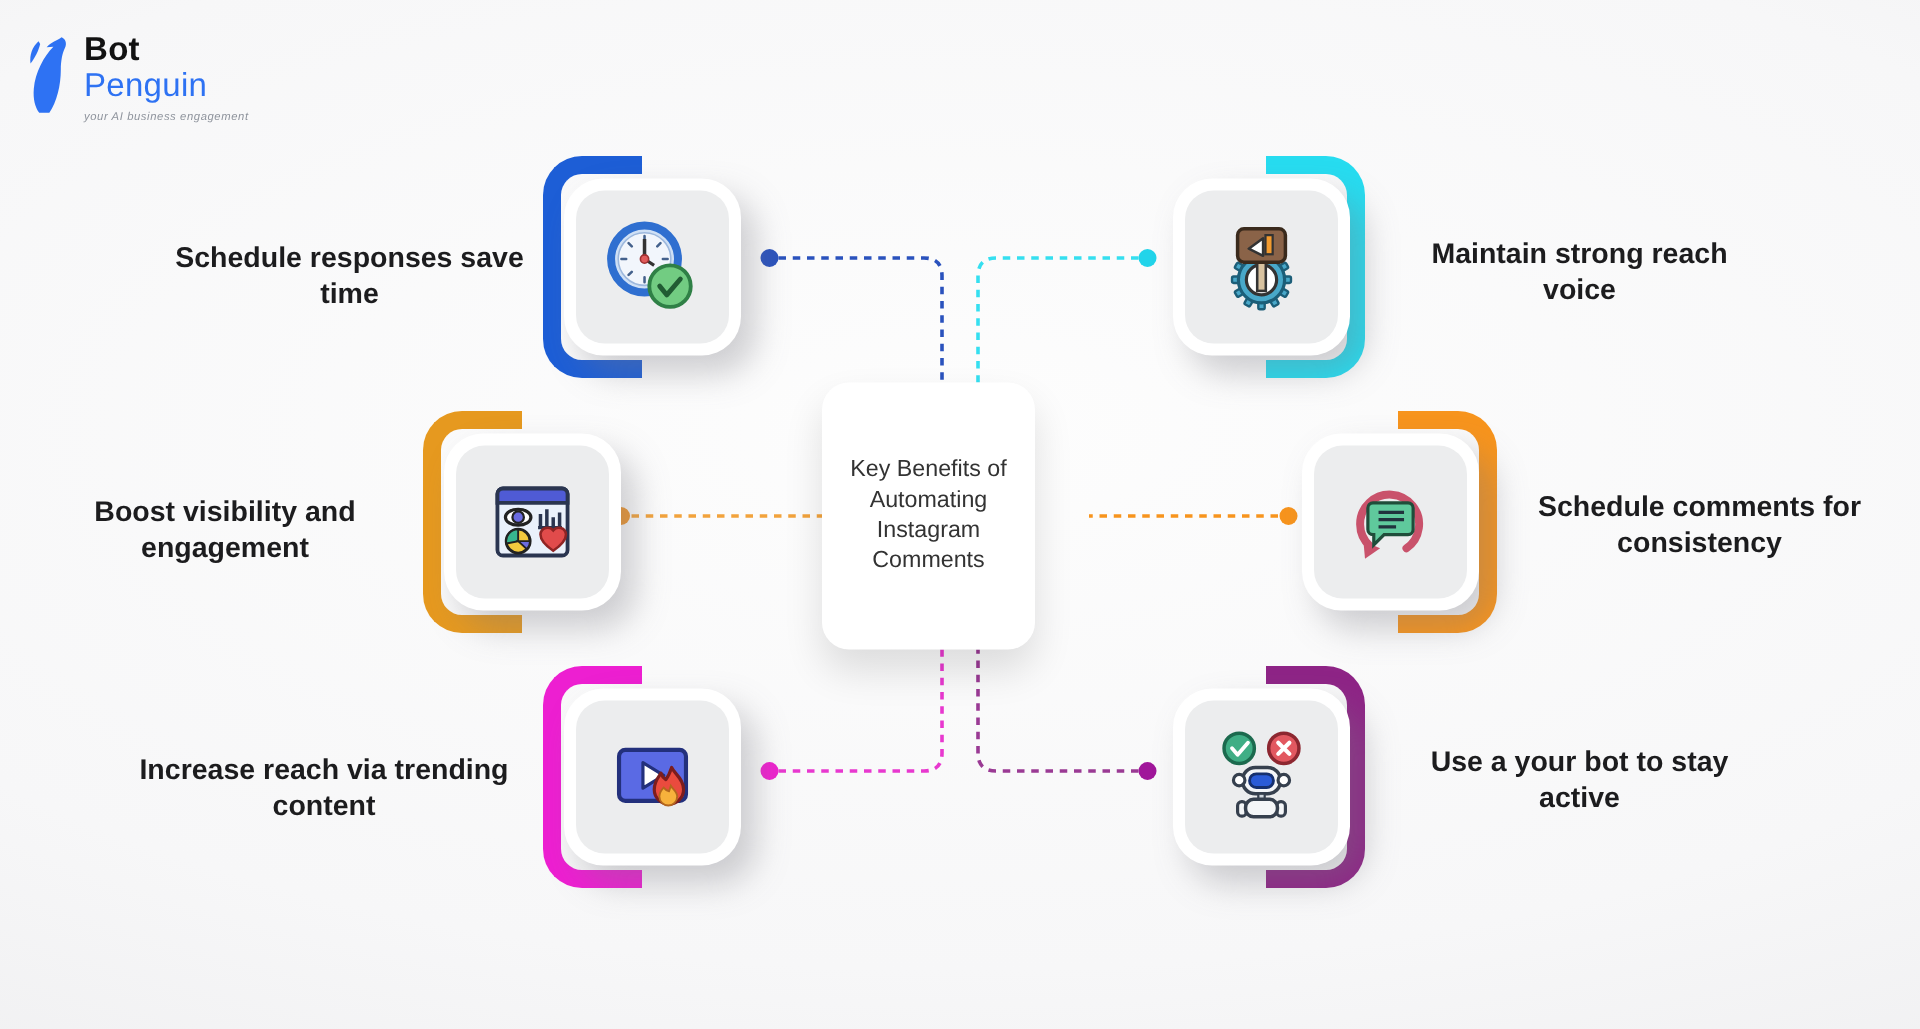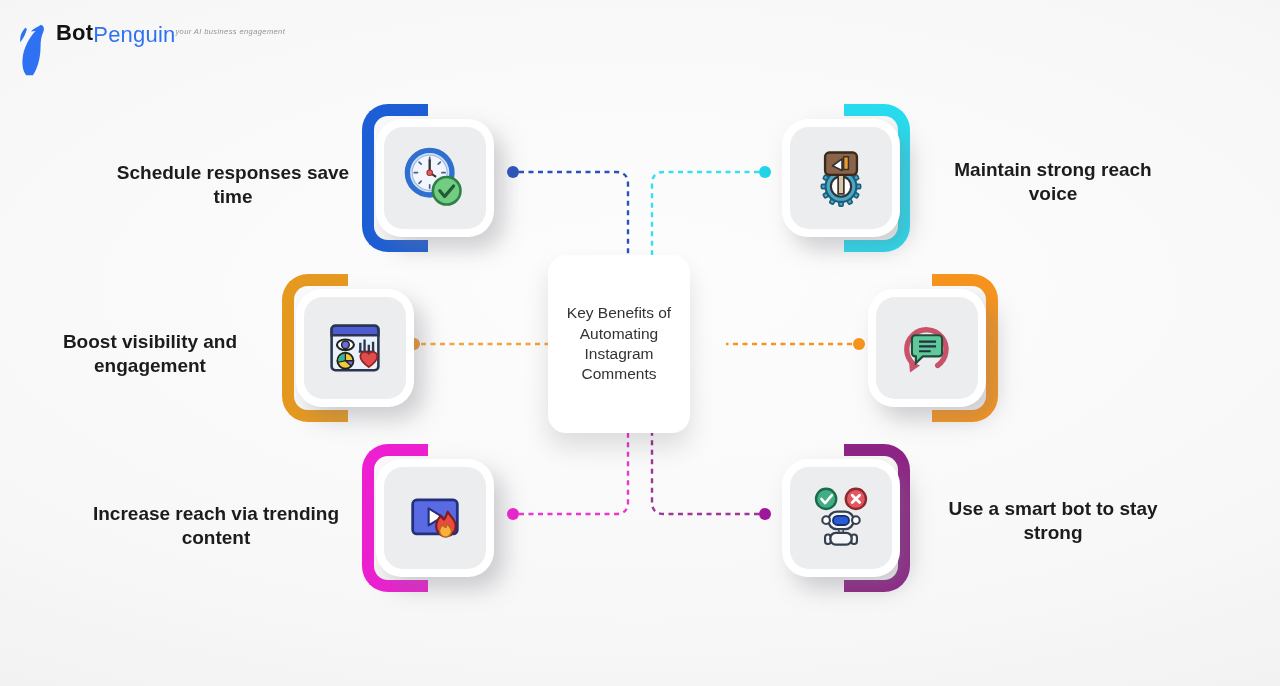--- a/index.html
+++ b/index.html
@@ -4,21 +4,21 @@
 <style>
   html,body{margin:0;padding:0;}
   .stage{
     position:relative;width:1280px;height:686px;overflow:hidden;
     font-family:"Liberation Sans","DejaVu Sans",sans-serif;
     background:radial-gradient(120% 95% at 50% 42%, #fdfdfd 0%, #f7f7f8 55%, #eaeaec 100%);
   }
   
   .logo{position:absolute;left:14px;top:22px;display:flex;align-items:flex-start;gap:6px;}
   .logo-mark{width:36px;height:56px;}
-  .logo-text{display:flex;flex-direction:row;line-height:1;}
+  .logo-text{display:flex;flex-direction:column;line-height:1;}
   .logo-bot{font-size:22px;font-weight:bold;color:#121212;letter-spacing:.2px;}
   .logo-penguin{font-size:22px;font-weight:normal;margin-top:2px;letter-spacing:.2px;}
   .logo-tagline{font-size:7.5px;font-style:italic;color:#8e939c;margin-top:6px;letter-spacing:.4px;}
   
   .connectors{position:absolute;left:0;top:0;pointer-events:none;}
   .connector-path{fill:none;stroke-width:2.4;stroke-dasharray:5 4.5;}
   
   .bracket{position:absolute;width:66px;height:148px;border:12px solid #000;z-index:1;box-sizing:border-box;}
   .bracket.left{border-right:none;border-radius:26px 0 0 26px;}
   .bracket.right{border-left:none;border-radius:0 26px 26px 0;}
@@ -174,35 +174,36 @@
   <div class="card" style="left:868px;top:289px">
     <div class="card-inner">
       <svg width="68" height="68" viewBox="0 0 64 64">
         <path d="M 19 47 A 18.5 18.5 0 1 1 42 48.5" fill="none" stroke="#c9526b" stroke-width="5" stroke-linecap="round"></path>
         <path d="M 16 55 l 9.5 -6.5 l -10.5 -4.5 z" fill="#c9526b"></path>
         <path d="M21 20 h22 a3.2 3.2 0 0 1 3.2 3.2 v13.5 a3.2 3.2 0 0 1 -3.2 3.2 h-15 l-6.5 6.5 v-6.5 h-0.5 a3.2 3.2 0 0 1 -3.2 -3.2 v-13.5 a3.2 3.2 0 0 1 3.2 -3.2 z" fill="#5fc99c" stroke="#1f4d3a" stroke-width="2"></path>
         <path d="M24.5 26 h16 M24.5 30.5 h16 M24.5 35 h11" stroke="#21333d" stroke-width="2"></path>
       </svg>
     </div>
   </div>
+  <div class="benefit-label" style="left:1000px;top:327px;width:266px">Schedule comments for consistency</div>
 
   <div class="bracket right" style="left: 844px; top: 444px; border-color: rgb(142, 36, 134);"></div>
   <div class="card" style="left:782px;top:459px">
     <div class="card-inner">
       <svg width="68" height="68" viewBox="0 0 64 64">
         <circle cx="18" cy="14" r="9.5" fill="#3fae85" stroke="#1c6a4e" stroke-width="2.2"></circle>
         <path d="M13.5 14 l3.5 4 l6.5 -7.5" stroke="#fff" stroke-width="2.4" fill="none" stroke-linecap="round" stroke-linejoin="round"></path>
         <circle cx="46" cy="14" r="9.5" fill="#e25860" stroke="#8d2730" stroke-width="2.2"></circle>
         <path d="M42.5 10.5 l7 7 M49.5 10.5 l-7 7" stroke="#fff" stroke-width="2.6" stroke-linecap="round"></path>
         <rect x="20" y="26" width="24" height="16.5" rx="8.2" fill="#f4f6f8" stroke="#36404e" stroke-width="2.2"></rect>
         <circle cx="18" cy="34" r="3.6" fill="#fff" stroke="#36404e" stroke-width="2"></circle>
         <circle cx="46" cy="34" r="3.6" fill="#fff" stroke="#36404e" stroke-width="2"></circle>
         <rect x="24.5" y="30" width="15" height="8.6" rx="4.3" fill="#2a5bd7" stroke="#16306e" stroke-width="1.8"></rect>
         <rect x="30" y="42.5" width="4" height="4" fill="#cfd6dd" stroke="#36404e" stroke-width="1.4"></rect>
         <rect x="17" y="47.5" width="5.5" height="9" rx="2.6" fill="#f4f6f8" stroke="#36404e" stroke-width="2"></rect>
         <rect x="41.5" y="47.5" width="5.5" height="9" rx="2.6" fill="#f4f6f8" stroke="#36404e" stroke-width="2"></rect>
         <rect x="22" y="46" width="20" height="11" rx="5" fill="#f4f6f8" stroke="#36404e" stroke-width="2.2"></rect>
       </svg>
     </div>
   </div>
-  <div class="benefit-label" style="left:933px;top:497px;width:240px">Use a smart bot to stay strong</div>
+  <div class="benefit-label" style="left:933px;top:497px;width:240px">Use a your bot to stay active</div>
 
 </div>
 
 </body></html>

